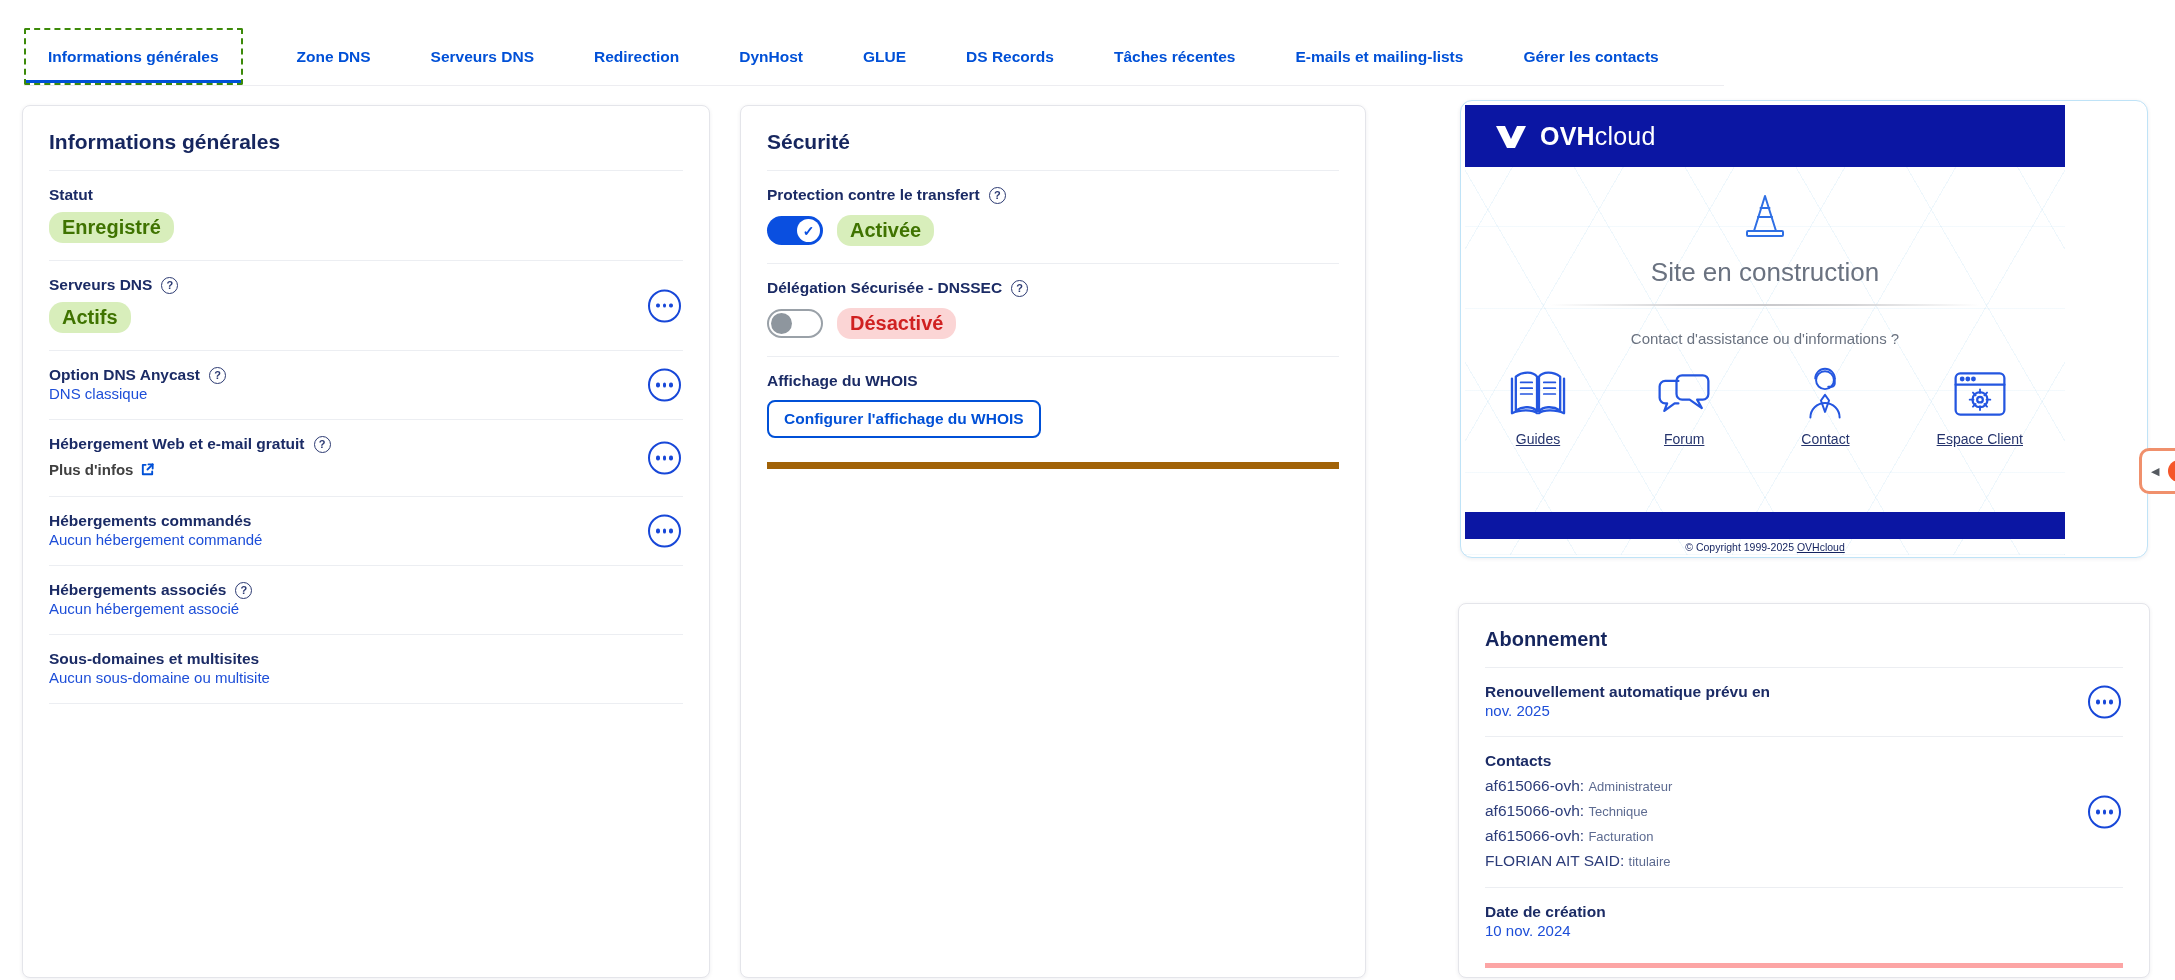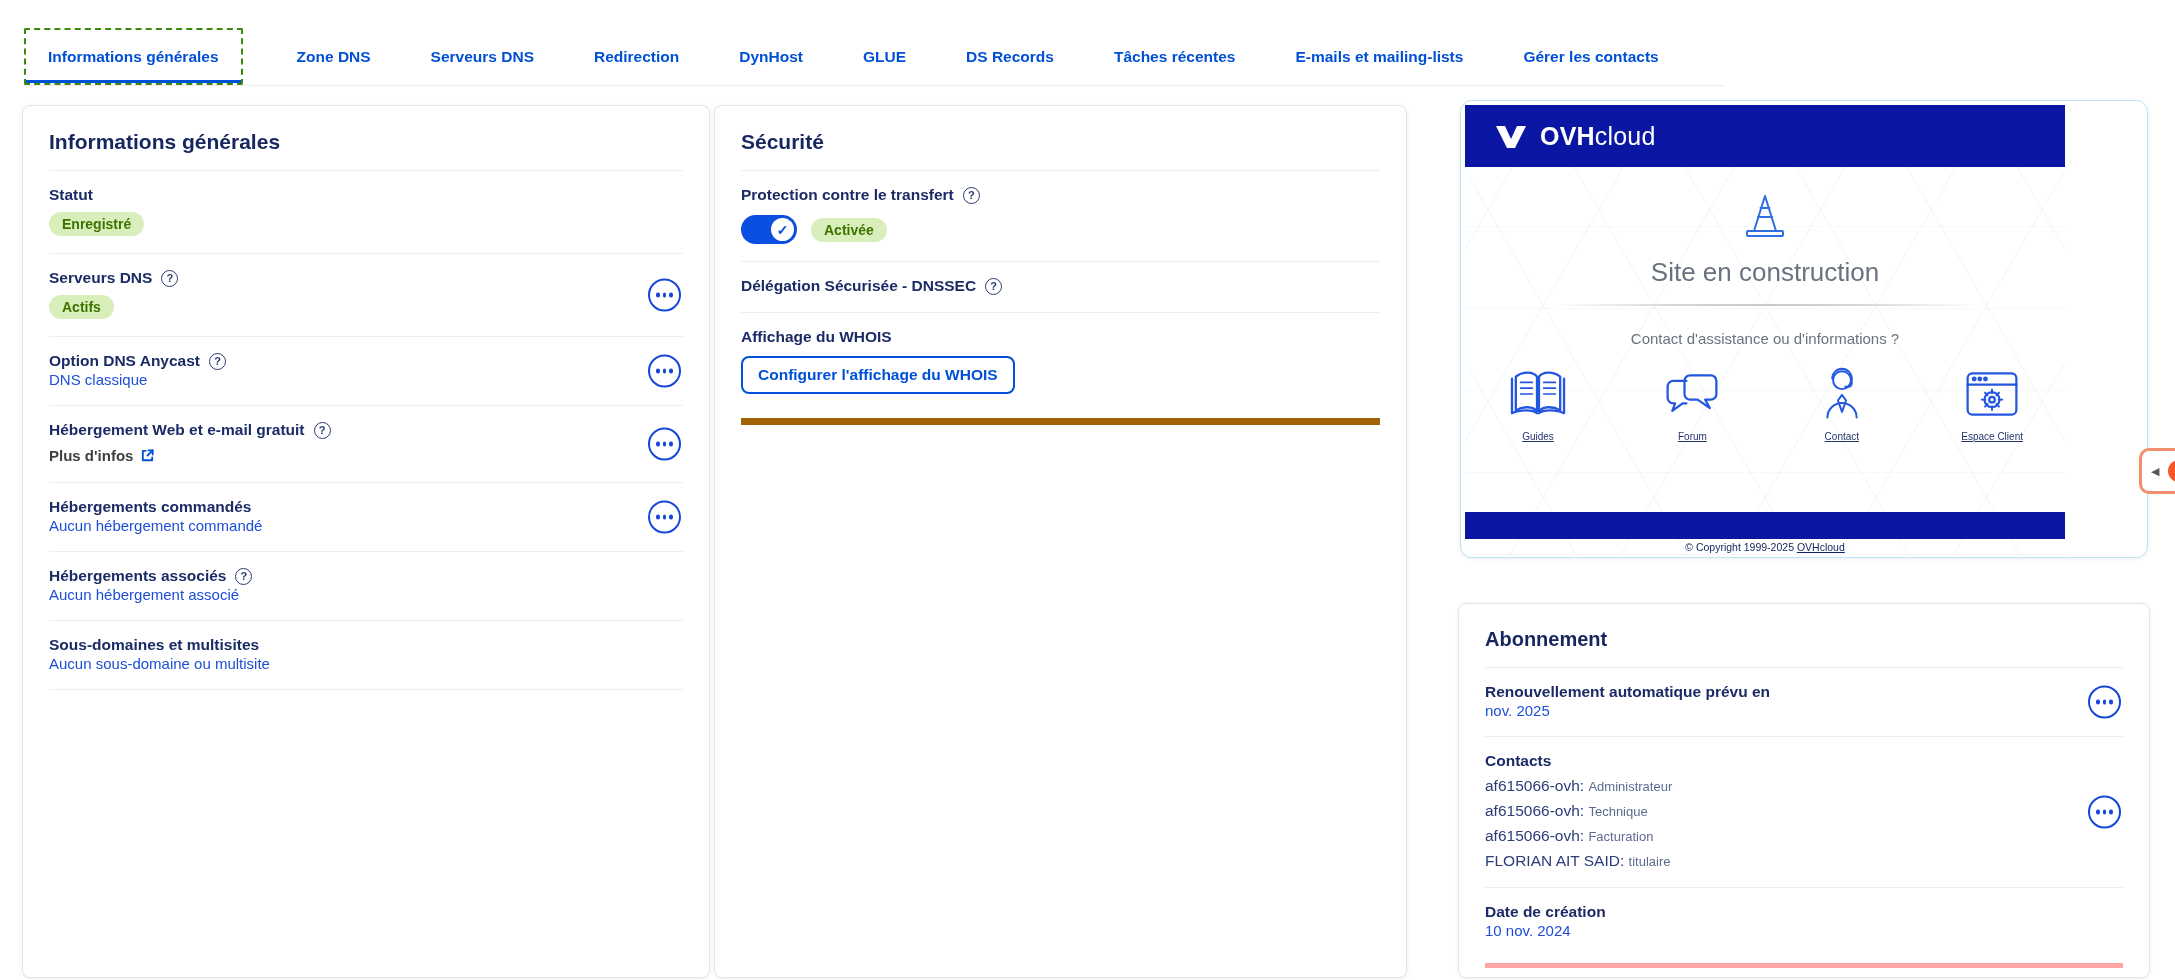--- a/index.html
+++ b/index.html
@@ -38,21 +38,21 @@
     font-size:21px; margin:24px 0 16px; color:#16265e; font-weight:700;
   }
   .row { border-top:1px solid #eceef2; padding:15px 0 17px; position:relative; }
   .row .label {
     display:flex; align-items:center; gap:9px;
     font-size:15.5px; font-weight:700; color:#1b2b65;
   }
   .row .value { margin-top:1px; font-size:15px; color:#1d4ed8; }
   .badge {
     display:inline-block; margin-top:8px; padding:4px 13px;
-    border-radius:14px; font-size:14px; font-weight:700;
+    border-radius:14px; font-size:20px; font-weight:700;
   }
   .badge.green { background:#d8eebb; color:#3f7300; }
   .badge.red   { background:#fbd5d5; color:#d02121; }
   .help {
     width:17px; height:17px; border:1.5px solid #2c3a72; border-radius:50%;
     display:inline-flex; align-items:center; justify-content:center;
     font-size:11px; font-weight:700; color:#2c3a72; flex:0 0 auto;
   }
   .menu-btn {
     position:absolute; right:2px; top:50%; transform:translateY(-50%);
@@ -109,21 +109,21 @@
   .construction {
     text-align:center; font-size:26px; color:#6a7280; font-weight:400; margin-top:10px;
   }
   .divider-soft {
     height:2px; width:430px; margin:16px auto 0;
     background:linear-gradient(90deg, transparent, #d4d4d6 30%, #c9c9cc 50%, #d4d4d6 70%, transparent);
   }
   .assist { text-align:center; color:#6a7280; font-size:15px; margin-top:24px; }
   .banner-links { display:flex; justify-content:space-between; margin-top:20px; padding:0 42px; }
   .blink { display:flex; flex-direction:column; align-items:center; gap:10px; cursor:pointer; }
-  .blink .blabel { font-size:10px; color:#25346d; text-decoration:underline; }
+  .blink .blabel { font-size:14px; color:#25346d; text-decoration:underline; }
   .banner-foot {
     position:absolute; left:0; bottom:16px; width:100%; height:27px; background:#0b16a3;
   }
   .copyright {
     position:absolute; left:0; bottom:2px; width:100%; text-align:center;
     font-size:10.5px; color:#13225f;
   }
   .copyright u { cursor:pointer; }
 
   
@@ -231,40 +231,46 @@
     </div>
     <div class="value">Aucun hébergement associé</div>
   </div>
 
   <div class="row" style="border-bottom:1px solid #eceef2;">
     <div class="label">Sous-domaines et multisites</div>
     <div class="value">Aucun sous-domaine ou multisite</div>
   </div>
 </section>
 
-<section class="card" style="left:714px; top:105px; width:693px; height:873px;">
+<section class="card" style="left:740px; top:105px; width:626px; height:873px;">
   <h2>Sécurité</h2>
 
   <div class="row">
     <div class="label">
       <span>Protection contre le transfert</span>
       <span class="help">?</span>
     </div>
     <div class="toggle-row">
       <div class="toggle on">
         <div class="knob">✓</div>
       </div>
       <span class="badge green" style="margin-top:0;">Activée</span>
     </div>
   </div>
 
   <div class="row">
     <div class="label">
       <span>Délégation Sécurisée - DNSSEC</span>
       <span class="help">?</span>
+    </div>
+    <div class="toggle-row">
+      <div class="toggle off">
+        <div class="knob"></div>
+      </div>
+      <span class="badge red" style="margin-top:0;">Désactivé</span>
     </div>
   </div>
 
   <div class="row row-whois">
     <div class="label">Affichage du WHOIS</div>
     <button class="btn-outline">Configurer l'affichage du WHOIS</button>
   </div>
 </section>
 
 <section class="card banner-card">

